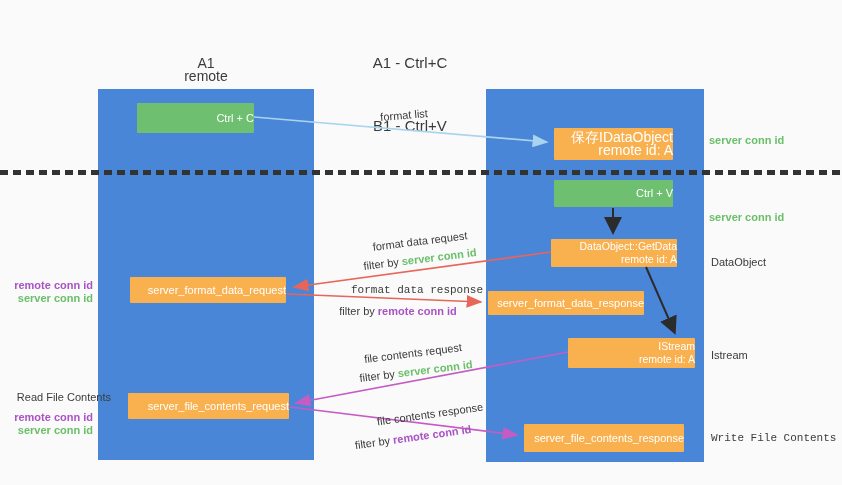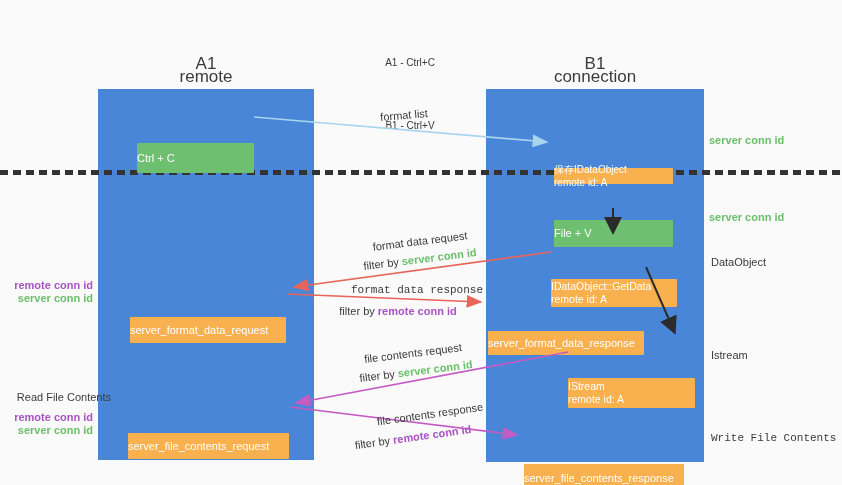--- a/index.html
+++ b/index.html
@@ -6,34 +6,33 @@
   body{
     font-family:"Liberation Sans","DejaVu Sans",sans-serif;
     background:#fafafa;
   }
   #stage{
     position:relative;width:842px;height:485px;background:#fafafa;
     overflow:hidden;color:#3b3b3b;
   }
   .abs{position:absolute;}
   .title{
-    text-align:center;font-size:10px;line-height:21px;color:#3a3a3a;
+    text-align:center;font-size:15px;line-height:21px;color:#3a3a3a;
     white-space:pre;
   }
   .lane{
     background:#4a86d8;
   }
   .lane-header{
-    text-align:center;font-size:17px;line-height:13px;color:#3b3b3b;
+    text-align:center;font-size:14px;line-height:13px;color:#3b3b3b;
   }
   .node{
-    display:flex;flex-direction:column;align-items:flex-start;justify-content:center;
+    display:flex;flex-direction:column;align-items:flex-end;justify-content:center;
     color:#fff;font-size:11px;line-height:13px;text-align:center;
     border-radius:1px;
-    margin-top:40px;
   }
   .node.green{background:#6ebf70;}
   .node.orange{background:#f9b04e;}
   .dashline{
     background:repeating-linear-gradient(90deg,#333 0 8px,transparent 8px 13px);
   }
   .midlabel{
     font-size:11px;color:#3b3b3b;white-space:nowrap;
     transform-origin:center center;
   }
@@ -52,45 +51,41 @@
 
   <div class="abs title" style="left:310px;top:10px;width:200px;">
     <div>A1 - Ctrl+C</div>
     <div>B1 - Ctrl+V</div>
   </div>
 
   <div class="abs lane-header" style="left:146px;top:57px;width:120px;">
     <div>A1</div>
     <div>remote</div>
   </div>
-  <div class="abs lane-header" style="left:535px;top:57px;width:120px;">
-    <div>B1</div>
-    <div>connection</div>
-  </div>
 
   <div class="abs lane" style="left:98px;top:89px;width:216px;height:371px;"></div>
   <div class="abs lane" style="left:486px;top:89px;width:218px;height:373px;"></div>
 
   <div class="abs dashline" style="left:0;top:170px;width:842px;height:5px;"></div>
 
   <div class="abs node green" style="left:137px;top:103px;width:117px;height:30px;">
     <div>Ctrl + C</div>
   </div>
 
-  <div class="abs node orange" style="left:554px;top:128px;width:119px;height:16px;font-size:10px;">
+  <div class="abs node orange" style="left:554px;top:128px;width:119px;height:32px;font-size:14px;">
     <div>保存IDataObject</div>
     <div>remote id: A</div>
   </div>
 
   <div class="abs node green" style="left:554px;top:180px;width:119px;height:27px;">
-    <div>File + V</div>
+    <div>Ctrl + V</div>
   </div>
 
   <div class="abs node orange" style="left:551px;top:239px;width:126px;height:28px;font-size:10.5px;">
-    <div>IDataObject::GetData</div>
+    <div>DataObject::GetData</div>
     <div>remote id: A</div>
   </div>
 
   <div class="abs node orange" style="left:488px;top:291px;width:156px;height:24px;">
     <div>server_format_data_response</div>
   </div>
 
   <div class="abs node orange" style="left:130px;top:277px;width:156px;height:26px;">
     <div>server_format_data_request</div>
   </div>

